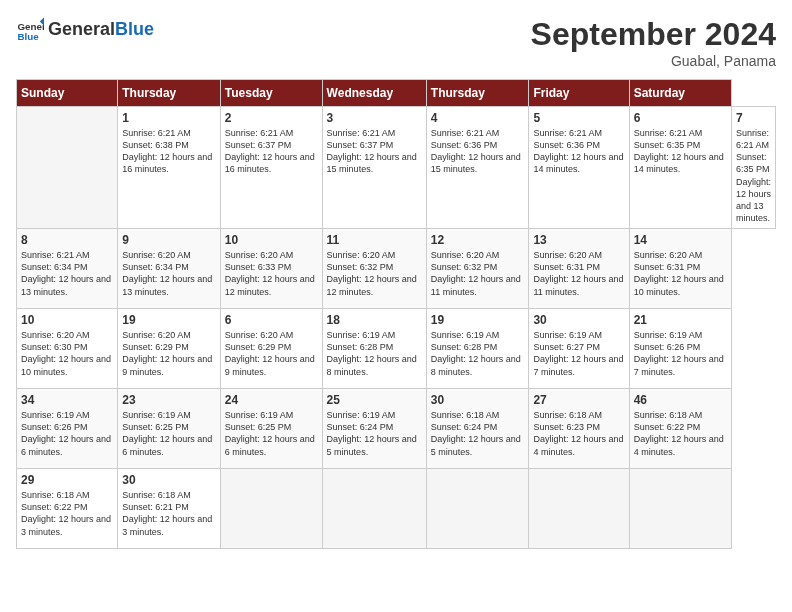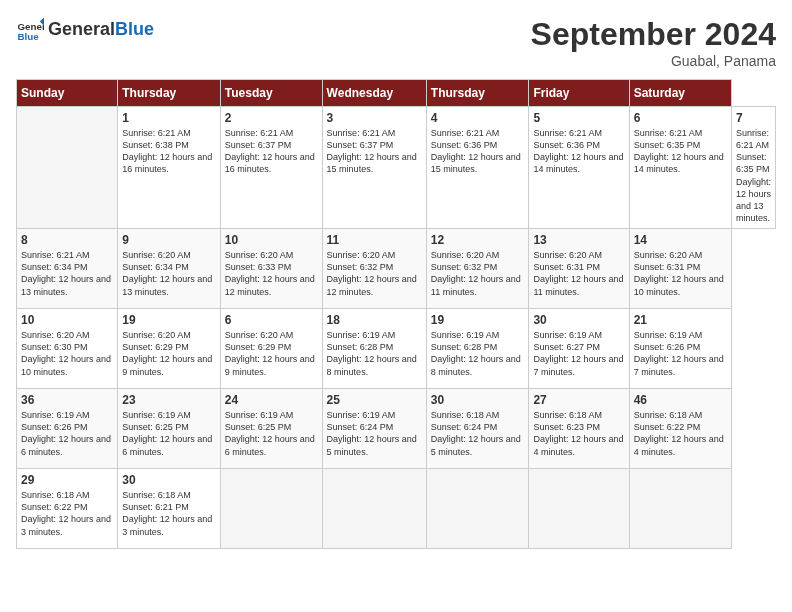--- a/index.html
+++ b/index.html
@@ -202,21 +202,21 @@
         <span class="day-number">30</span>
         <span class="day-info">Sunrise: 6:19 AM<br>Sunset: 6:27 PM<br>Daylight: 12 hours and 7 minutes.</span>
       </td>
         <td>
         <span class="day-number">21</span>
         <span class="day-info">Sunrise: 6:19 AM<br>Sunset: 6:26 PM<br>Daylight: 12 hours and 7 minutes.</span>
       </td>
       </tr>
       <tr>
         <td>
-        <span class="day-number">36</span>
+        <span class="day-number">34</span>
         <span class="day-info">Sunrise: 6:19 AM<br>Sunset: 6:26 PM<br>Daylight: 12 hours and 6 minutes.</span>
       </td>
         <td>
         <span class="day-number">23</span>
         <span class="day-info">Sunrise: 6:19 AM<br>Sunset: 6:25 PM<br>Daylight: 12 hours and 6 minutes.</span>
       </td>
         <td>
         <span class="day-number">24</span>
         <span class="day-info">Sunrise: 6:19 AM<br>Sunset: 6:25 PM<br>Daylight: 12 hours and 6 minutes.</span>
       </td>

